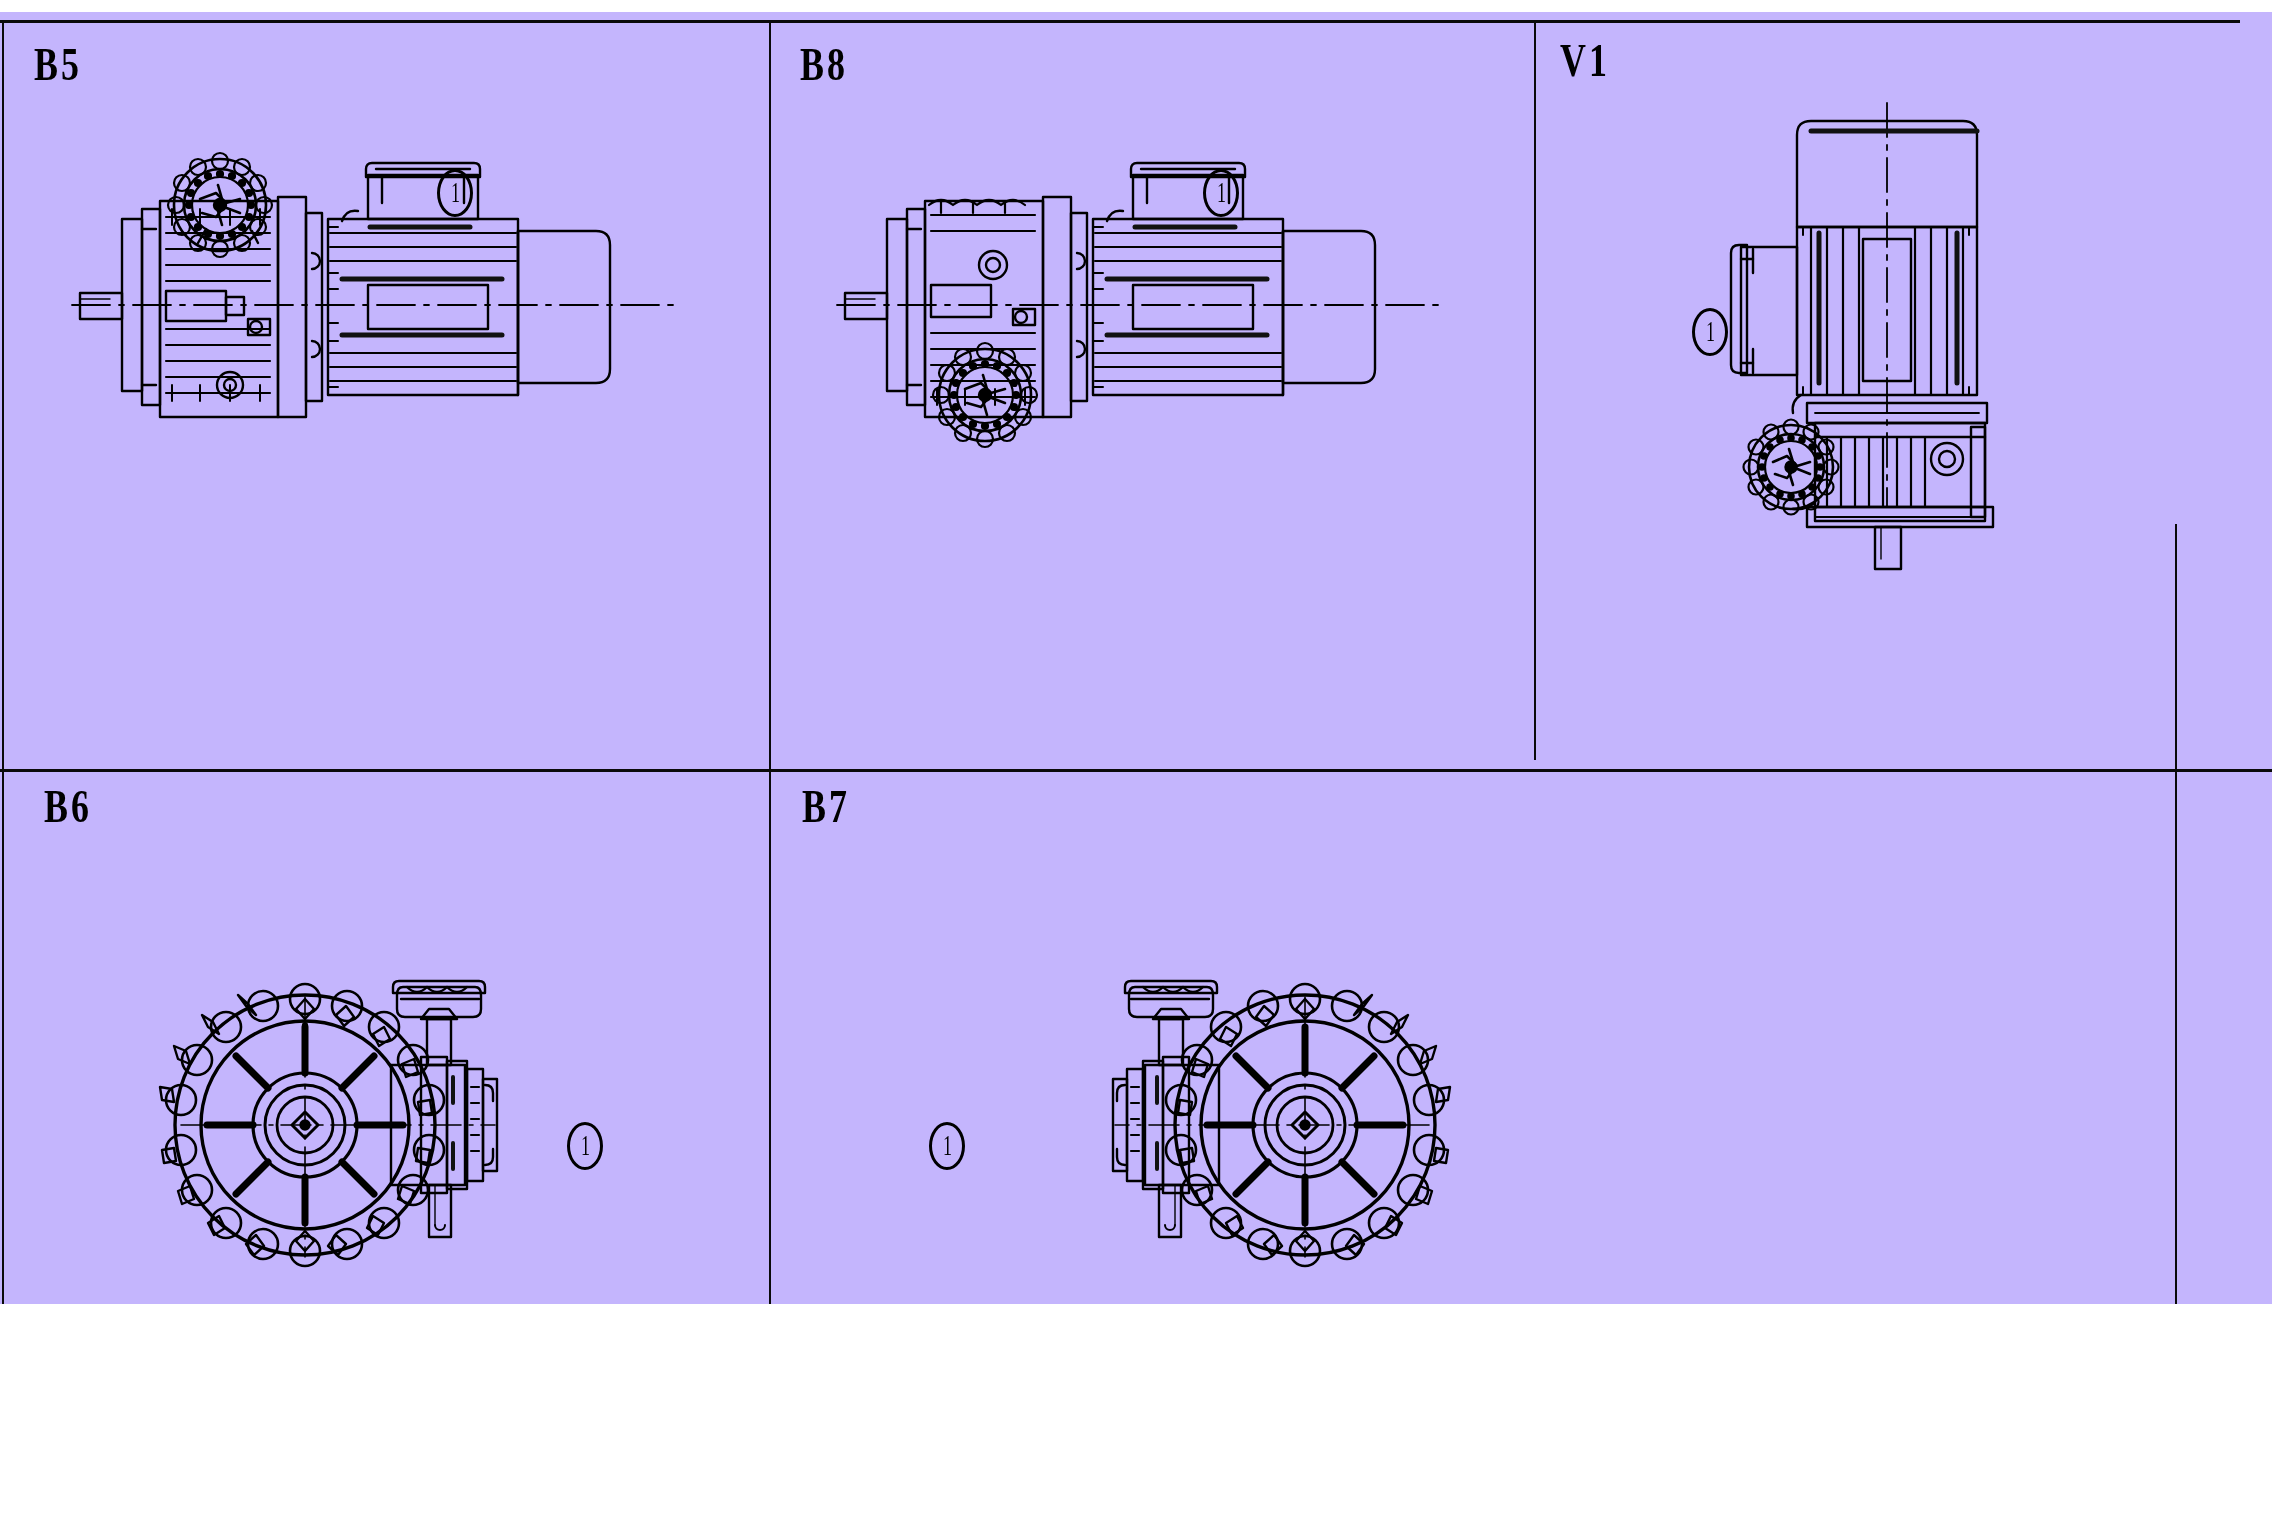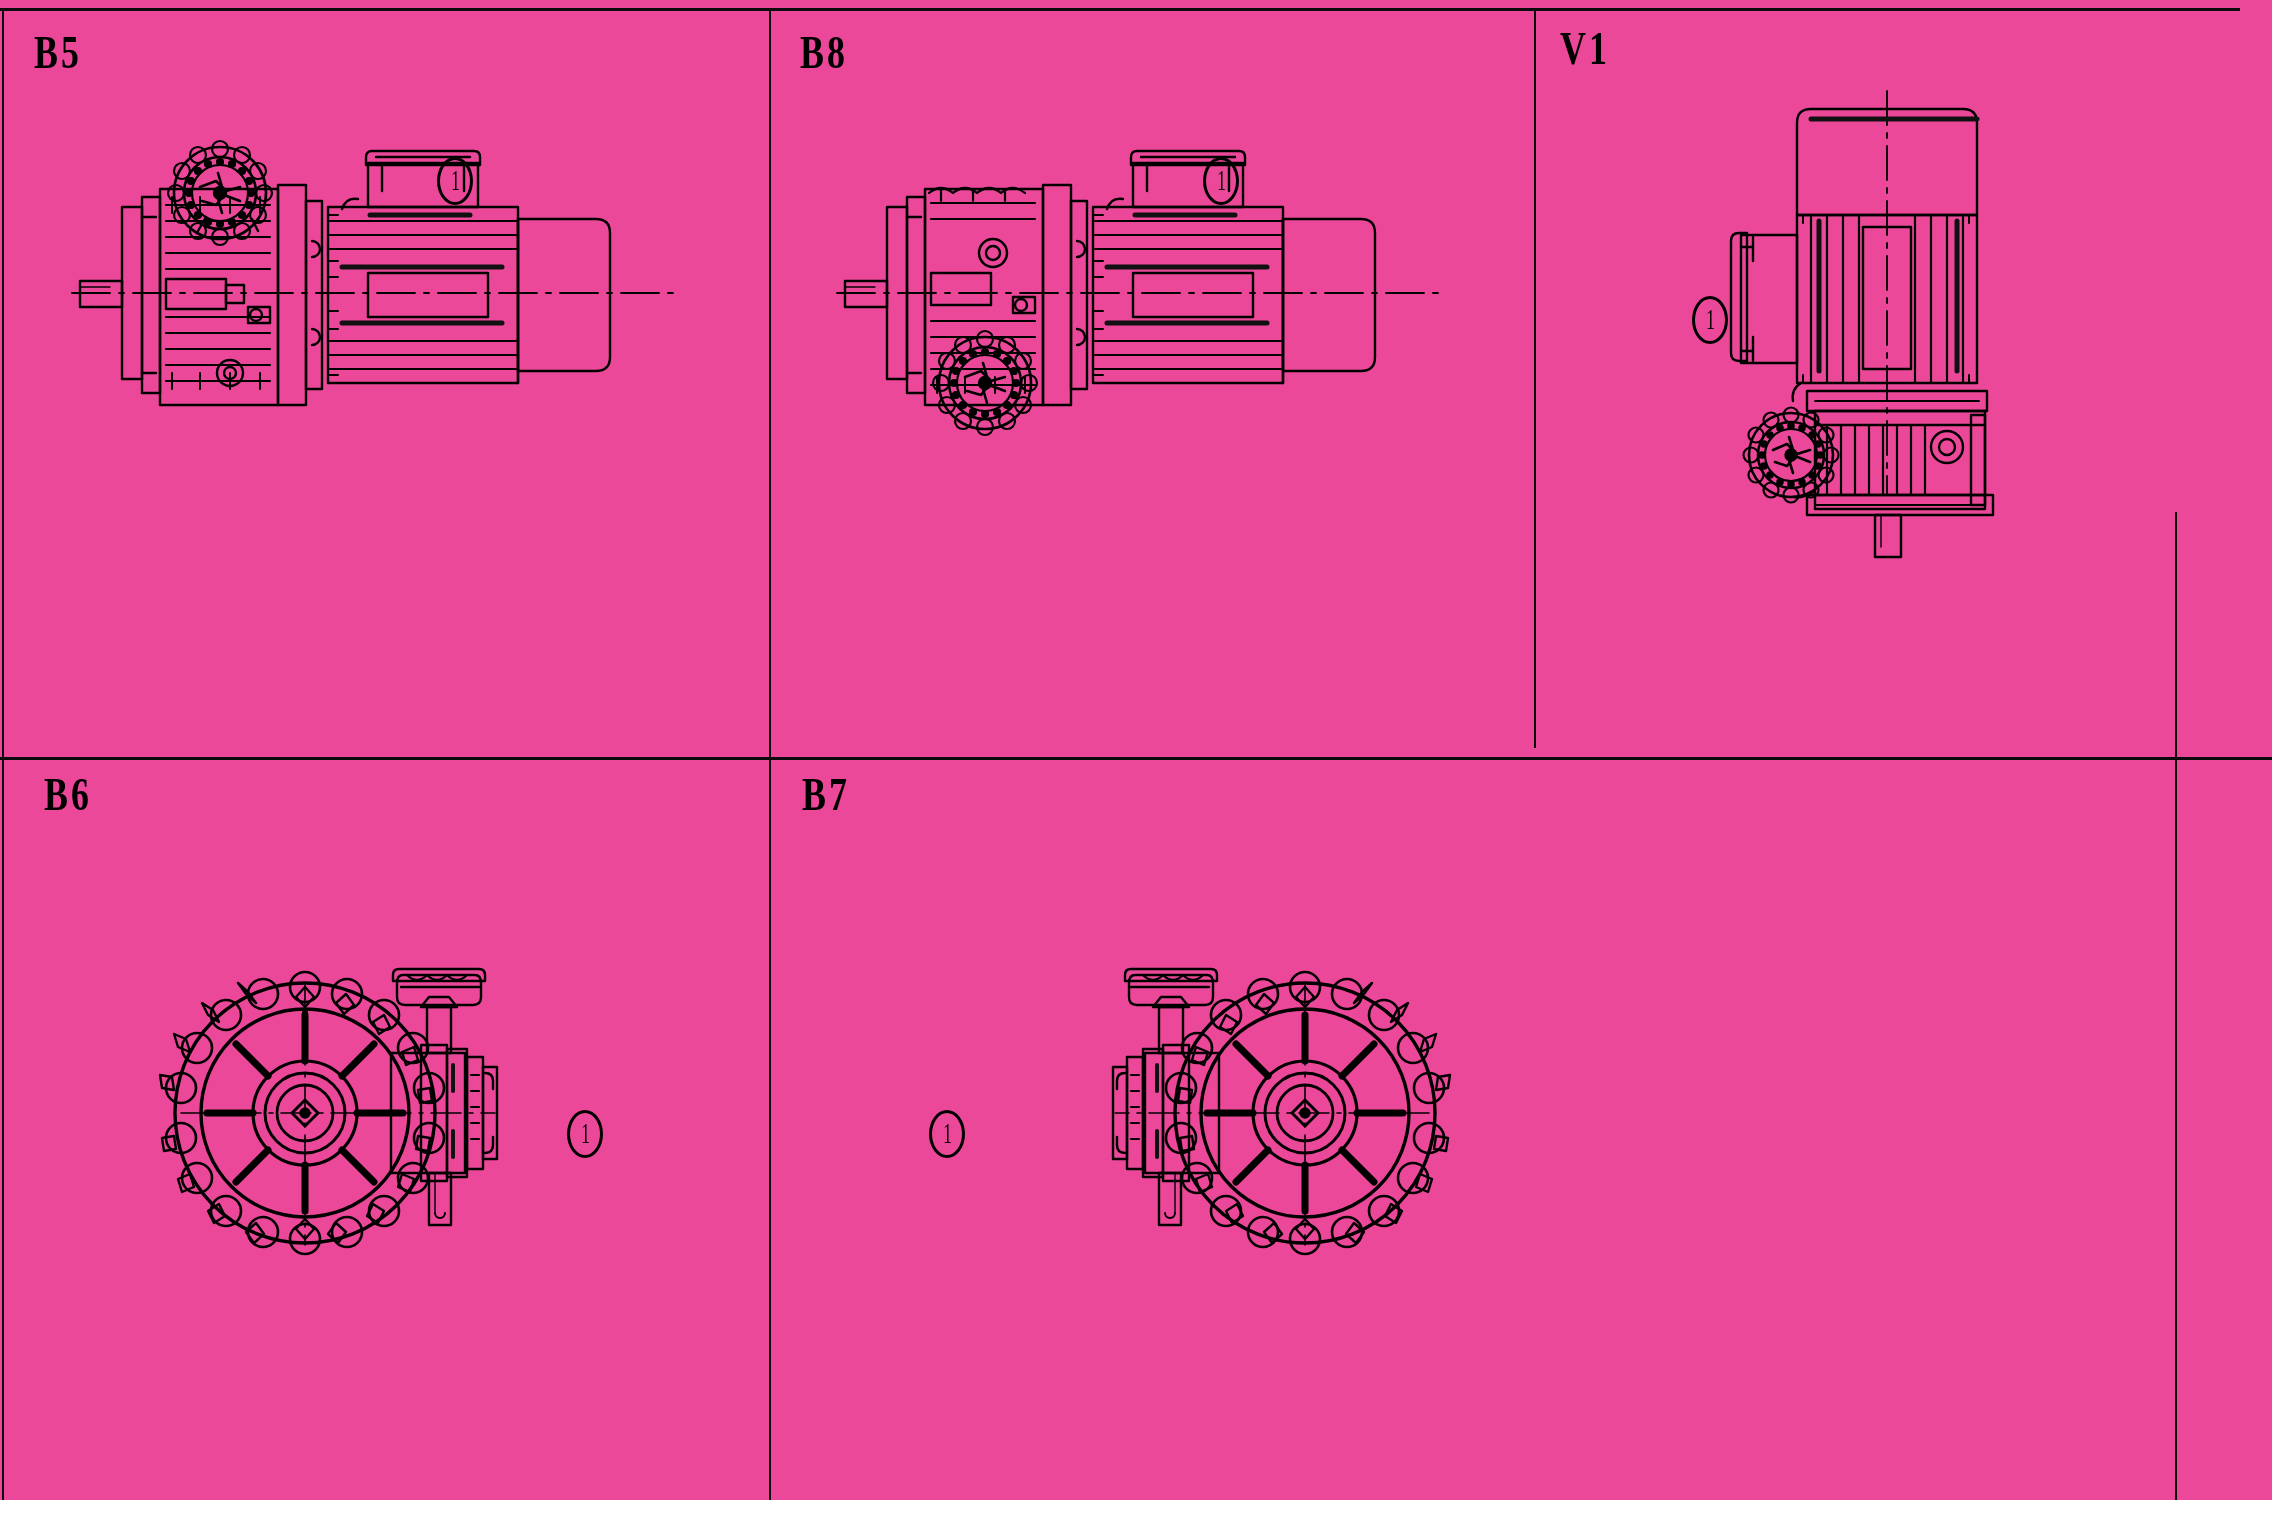--- a/index.html
+++ b/index.html
@@ -7,23 +7,24 @@
     margin: 0;
     padding: 0;
     background: #ffffff;
   }
   body {
     font-family: "Liberation Serif", "DejaVu Serif", serif;
   }
   #sheet {
     position: relative;
     width: 2272px;
-    height: 1500px;
-    background: #ec4899;
+    height: 1292px;
+    background: #c4b5fd;
     overflow: hidden;
+    margin-top: 12px;
   }
   
   .rule {
     position: absolute;
     background: #0a0a0a;
   }
   .rule-h { height: 2px; }
   .rule-v { width: 2px; }
 
   

